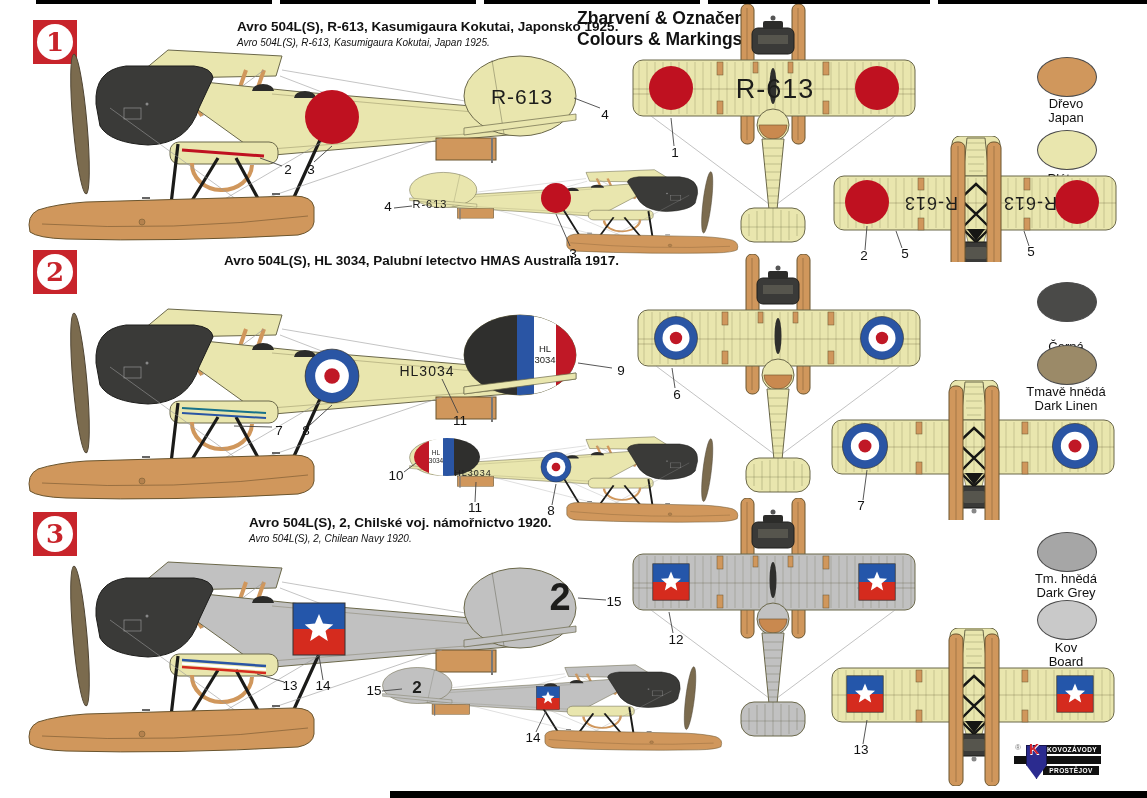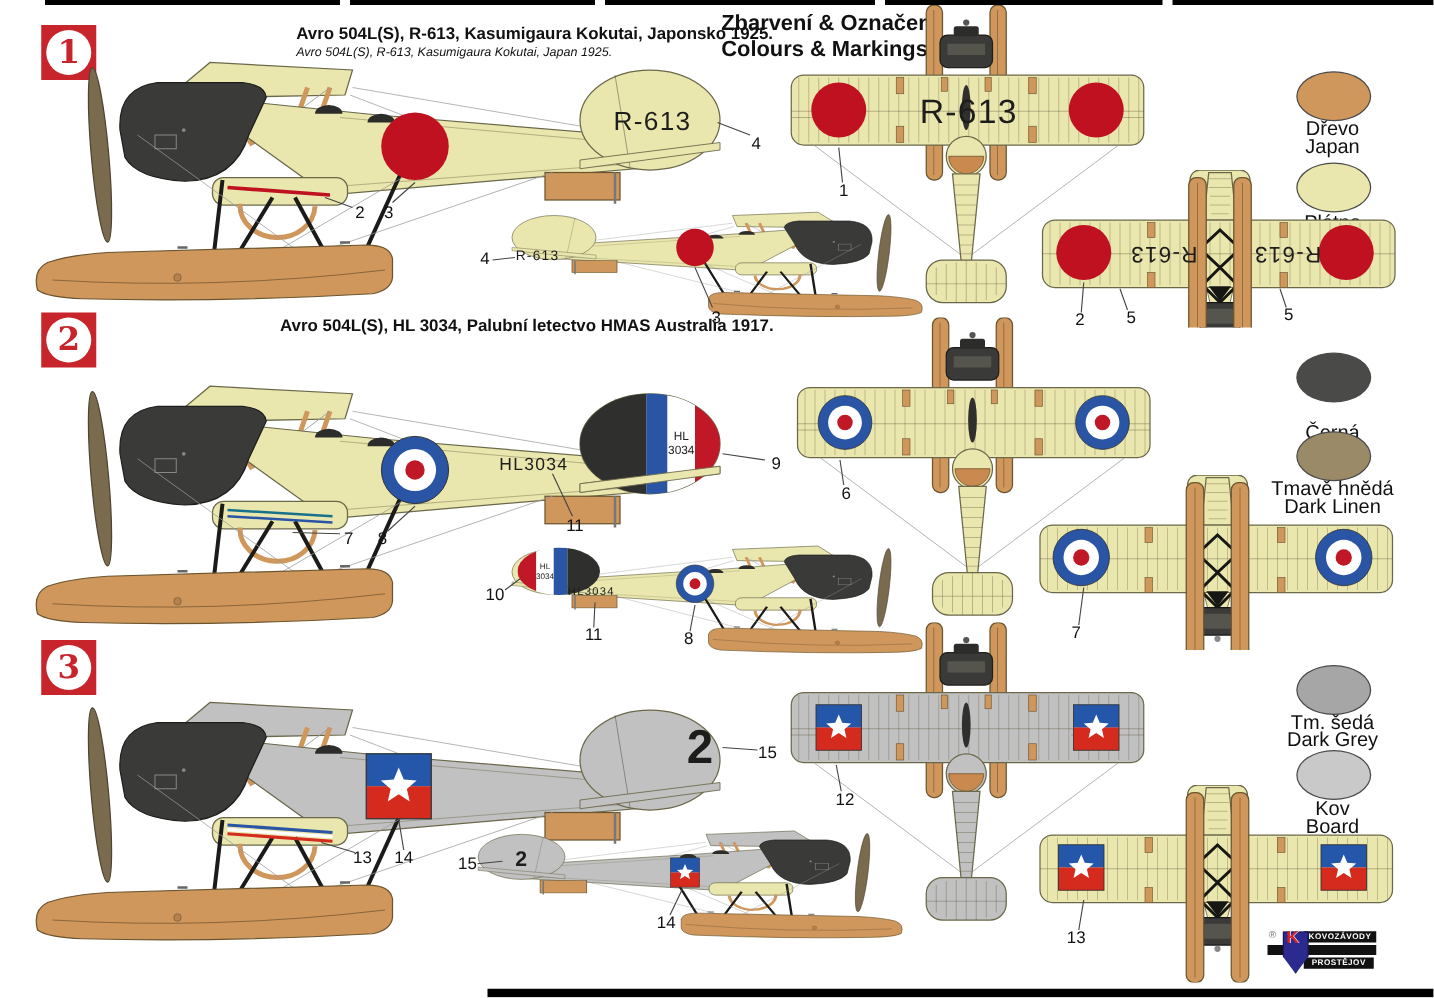--- a/index.html
+++ b/index.html
@@ -11,21 +11,21 @@
          display:flex;align-items:center;justify-content:center;}
   .badge .disc{width:36px;height:36px;background:#fff;border-radius:50%;
          display:flex;align-items:center;justify-content:center;}
   .badge .num{font-family:"DejaVu Serif",serif;font-weight:bold;font-size:26px;
          color:var(--badge_red);line-height:1;}
   .title{position:absolute;white-space:nowrap;}
   .title .b{font-weight:bold;font-size:13.5px;line-height:16px;display:block;}
   .title .i{font-style:italic;font-size:10px;line-height:16px;display:block;}
   .hdr{position:absolute;left:577px;top:8px;font-weight:bold;font-size:17.5px;line-height:21px;}
   .sw{position:absolute;width:58px;height:38px;border:1.2px solid #4a4a4a;border-radius:50%;}
-  .leglab{position:absolute;width:140px;text-align:center;font-size:16px;line-height:14px;}
+  .leglab{position:absolute;width:140px;text-align:center;font-size:13px;line-height:14px;}
   svg text{font-family:"Liberation Sans",sans-serif;}
   .co{font-size:13.5px;fill:#111;text-anchor:middle;}
   .ld{stroke:#444;stroke-width:0.9;fill:none;}
   .code{fill:#1d1d1b;letter-spacing:1px;}
   .logo-bar{position:absolute;background:#111;}
   .logo-txt{position:absolute;color:#fff;font-size:6.5px;font-weight:bold;letter-spacing:0.4px;
             line-height:9px;text-align:center;}
 </style>
 </head>
 <body>
@@ -55,20 +55,24 @@
       </div>
     </div>
 
   <div class="title" style="left:237px;top:19px">
     <span class="b">Avro 504L(S), R-613, Kasumigaura Kokutai, Japonsko 1925.</span>
     <span class="i">Avro 504L(S), R-613, Kasumigaura Kokutai, Japan 1925.</span>
   </div>
   <div class="title" style="left:224px;top:253px">
     <span class="b">Avro 504L(S), HL 3034, Palubní letectvo HMAS Australia 1917.</span>
   </div>
+  <div class="title" style="left:249px;top:515px">
+    <span class="b">Avro 504L(S), 2, Chilské voj. námořnictvo 1920.</span>
+    <span class="i">Avro 504L(S), 2, Chilean Navy 1920.</span>
+  </div>
 
   <div class="hdr">
     <div>Zbarvení &amp; Označení</div>
     <div>Colours &amp; Markings</div>
   </div>
 
   <div class="sw" style="left:1037px;top:57px;background:var(--wood)"></div>
   <div class="leglab" style="left:996px;top:97px">
     <div>Dřevo</div>
     <div>Japan</div>
@@ -83,21 +87,21 @@
     <div>Černá</div>
     <div>Black</div>
     </div>
   <div class="sw" style="left:1037px;top:345px;background:var(--legend_brown)"></div>
   <div class="leglab" style="left:996px;top:385px">
     <div>Tmavě hnědá</div>
     <div>Dark Linen</div>
     </div>
   <div class="sw" style="left:1037px;top:532px;background:var(--legend_grey)"></div>
   <div class="leglab" style="left:996px;top:572px">
-    <div>Tm. šedá</div>
+    <div>Tm. hnědá</div>
     <div>Dark Grey</div>
     </div>
   <div class="sw" style="left:1037px;top:600px;background:var(--legend_steel)"></div>
   <div class="leglab" style="left:996px;top:641px">
     <div>Kov</div>
     <div>Board</div>
     </div>
 
   <svg width="0" height="0" style="position:absolute" aria-hidden="true">
     <defs>

